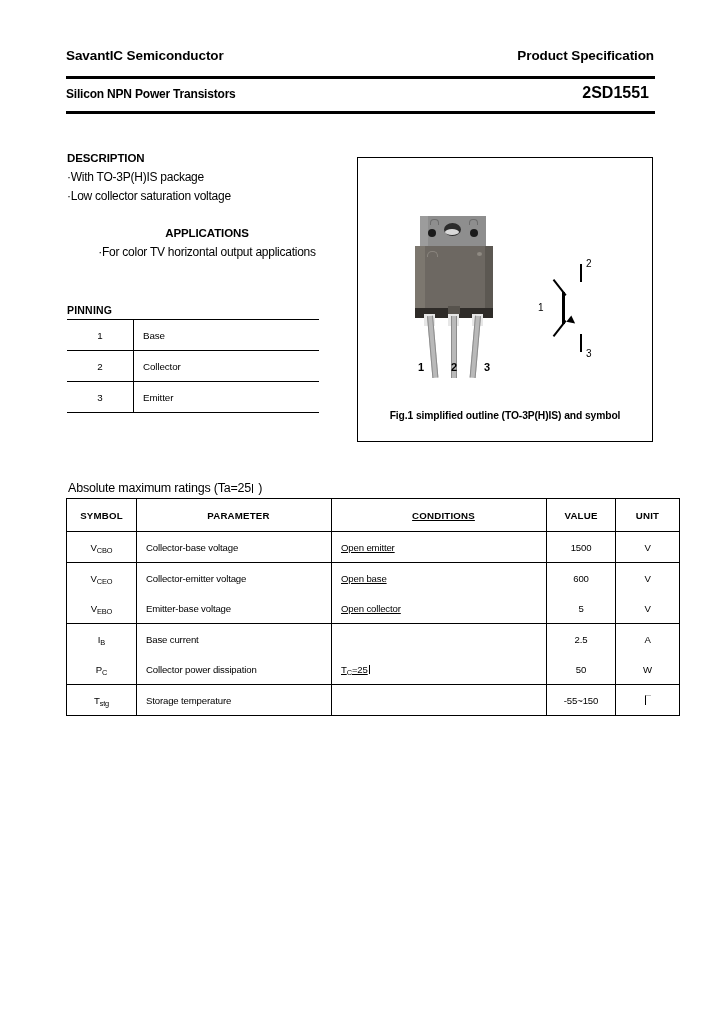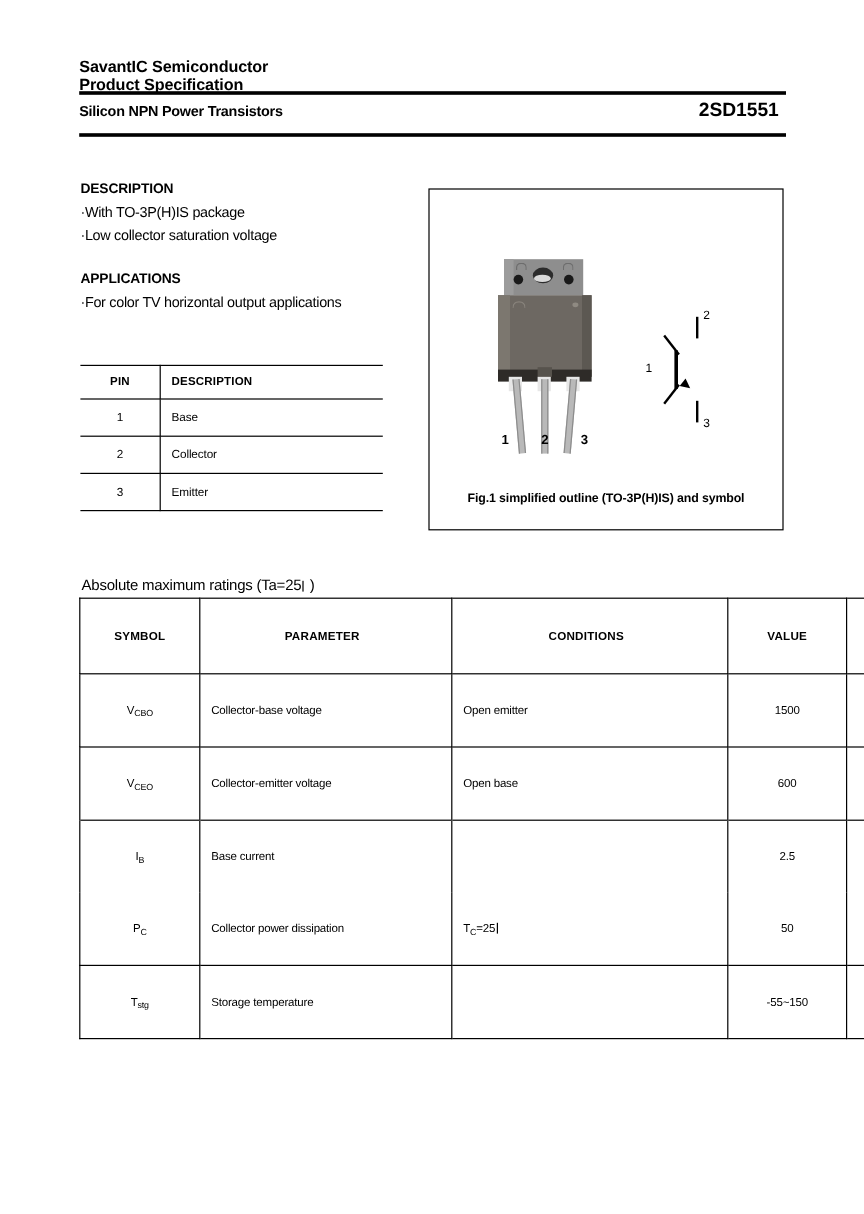--- a/index.html
+++ b/index.html
@@ -26,21 +26,20 @@
   }
 
   
   .hdr-row {
     position: absolute;
     left: 66px; top: 48px;
     width: 588px;
     display: flex;
     justify-content: space-between;
     align-items: baseline;
-    flex-direction: column;
   }
   .hdr-left, .hdr-right {
     font-size: 13.5px;
     font-weight: bold;
     letter-spacing: -0.1px;
   }
   .rule-thick {
     position: absolute;
     left: 66px;
     width: 589px;
@@ -86,20 +85,21 @@
   .bullet-line {
     font-size: 12px;
     line-height: 18.5px;
     letter-spacing: -0.25px;
     white-space: nowrap;
   }
   .apps-block {
     position: absolute;
     left: 67px; top: 227px;
     width: 280px;
+    text-align: center;
   }
 
   
   .pinning-wrap {
     position: absolute;
     left: 67px; top: 304px;
     width: 252px;
   }
   .pin-label {
     font-size: 10.5px;
@@ -371,39 +371,39 @@
 
   table.ratings {
     position: absolute;
     left: 66px; top: 498px;
     width: 590px;
     border-collapse: collapse;
     table-layout: fixed;
   }
   table.ratings th, table.ratings td {
     border: 1.3px solid #000;
-    padding: 15px;
+    padding: 0;
     font-weight: normal;
     vertical-align: middle;
   }
   table.ratings th {
     font-size: 9.7px;
     font-weight: bold;
     height: 32px;
     letter-spacing: 0.2px;
     text-align: center;
   }
   table.ratings td {
     font-size: 9.6px;
     height: 30px;
     letter-spacing: -0.15px;
   }
   .c-sym   { width: 69px;  text-align: center; }
   .c-param { width: 185px; text-align: left; padding-left: 9px !important; }
-  .c-cond  { width: 205px; text-align: left; padding-left: 9px !important; }
+  .c-cond  { width: 205px; text-align: left; padding-left: 9px !important; text-decoration: underline; }
   .c-val   { width: 68px;  text-align: center; }
   .c-unit  { width: 63px;  text-align: center; }
 
   
   .nb-top { border-top: none !important; }
   .nb-bot { border-bottom: none !important; }
 
   sub { font-size: 7.4px; vertical-align: baseline; position: relative; top: 2px; }
 </style>
 </head>
@@ -428,26 +428,23 @@
     <div class="bullet-line">·With TO-3P(H)IS package</div>
     <div class="bullet-line">·Low collector saturation voltage</div>
   </div>
 
   <div class="apps-block">
     <div class="sec-head">APPLICATIONS</div>
     <div class="bullet-line">·For color TV horizontal output applications</div>
   </div>
 
   <div class="pinning-wrap">
+    <div class="pin-label">PINNING</div>
     <table class="pin">
       <tbody>
-          <tr>
-        <th class="pin-hdr-cell">PIN</th>
-        <th class="pin-hdr-cell pin-pad">DESCRIPTION</th>
-      </tr>
       <tr>
         <td class="pin-cell">1</td>
         <td class="pin-cell pin-pad">Base</td>
       </tr>
       <tr>
         <td class="pin-cell">2</td>
         <td class="pin-cell pin-pad">Collector</td>
       </tr>
       <tr>
         <td class="pin-cell">3</td>
@@ -529,20 +526,27 @@
     </tr>
 
     <tr>
       <td class="c-sym nb-bot"><span>V</span><sub>CEO</sub></td>
       <td class="c-param nb-bot">Collector-emitter voltage</td>
       <td class="c-cond nb-bot">Open base</td>
       <td class="c-val nb-bot">600</td>
       <td class="c-unit nb-bot">V</td>
     </tr>
 
+    <tr>
+      <td class="c-sym nb-top"><span>V</span><sub>EBO</sub></td>
+      <td class="c-param nb-top">Emitter-base voltage</td>
+      <td class="c-cond nb-top">Open collector</td>
+      <td class="c-val nb-top">5</td>
+      <td class="c-unit nb-top">V</td>
+    </tr>
 
 
     <tr>
       <td class="c-sym nb-bot"><span>I</span><sub>B</sub></td>
       <td class="c-param nb-bot">Base current</td>
       <td class="c-cond nb-bot"></td>
       <td class="c-val nb-bot">2.5</td>
       <td class="c-unit nb-bot">A</td>
     </tr>
 

